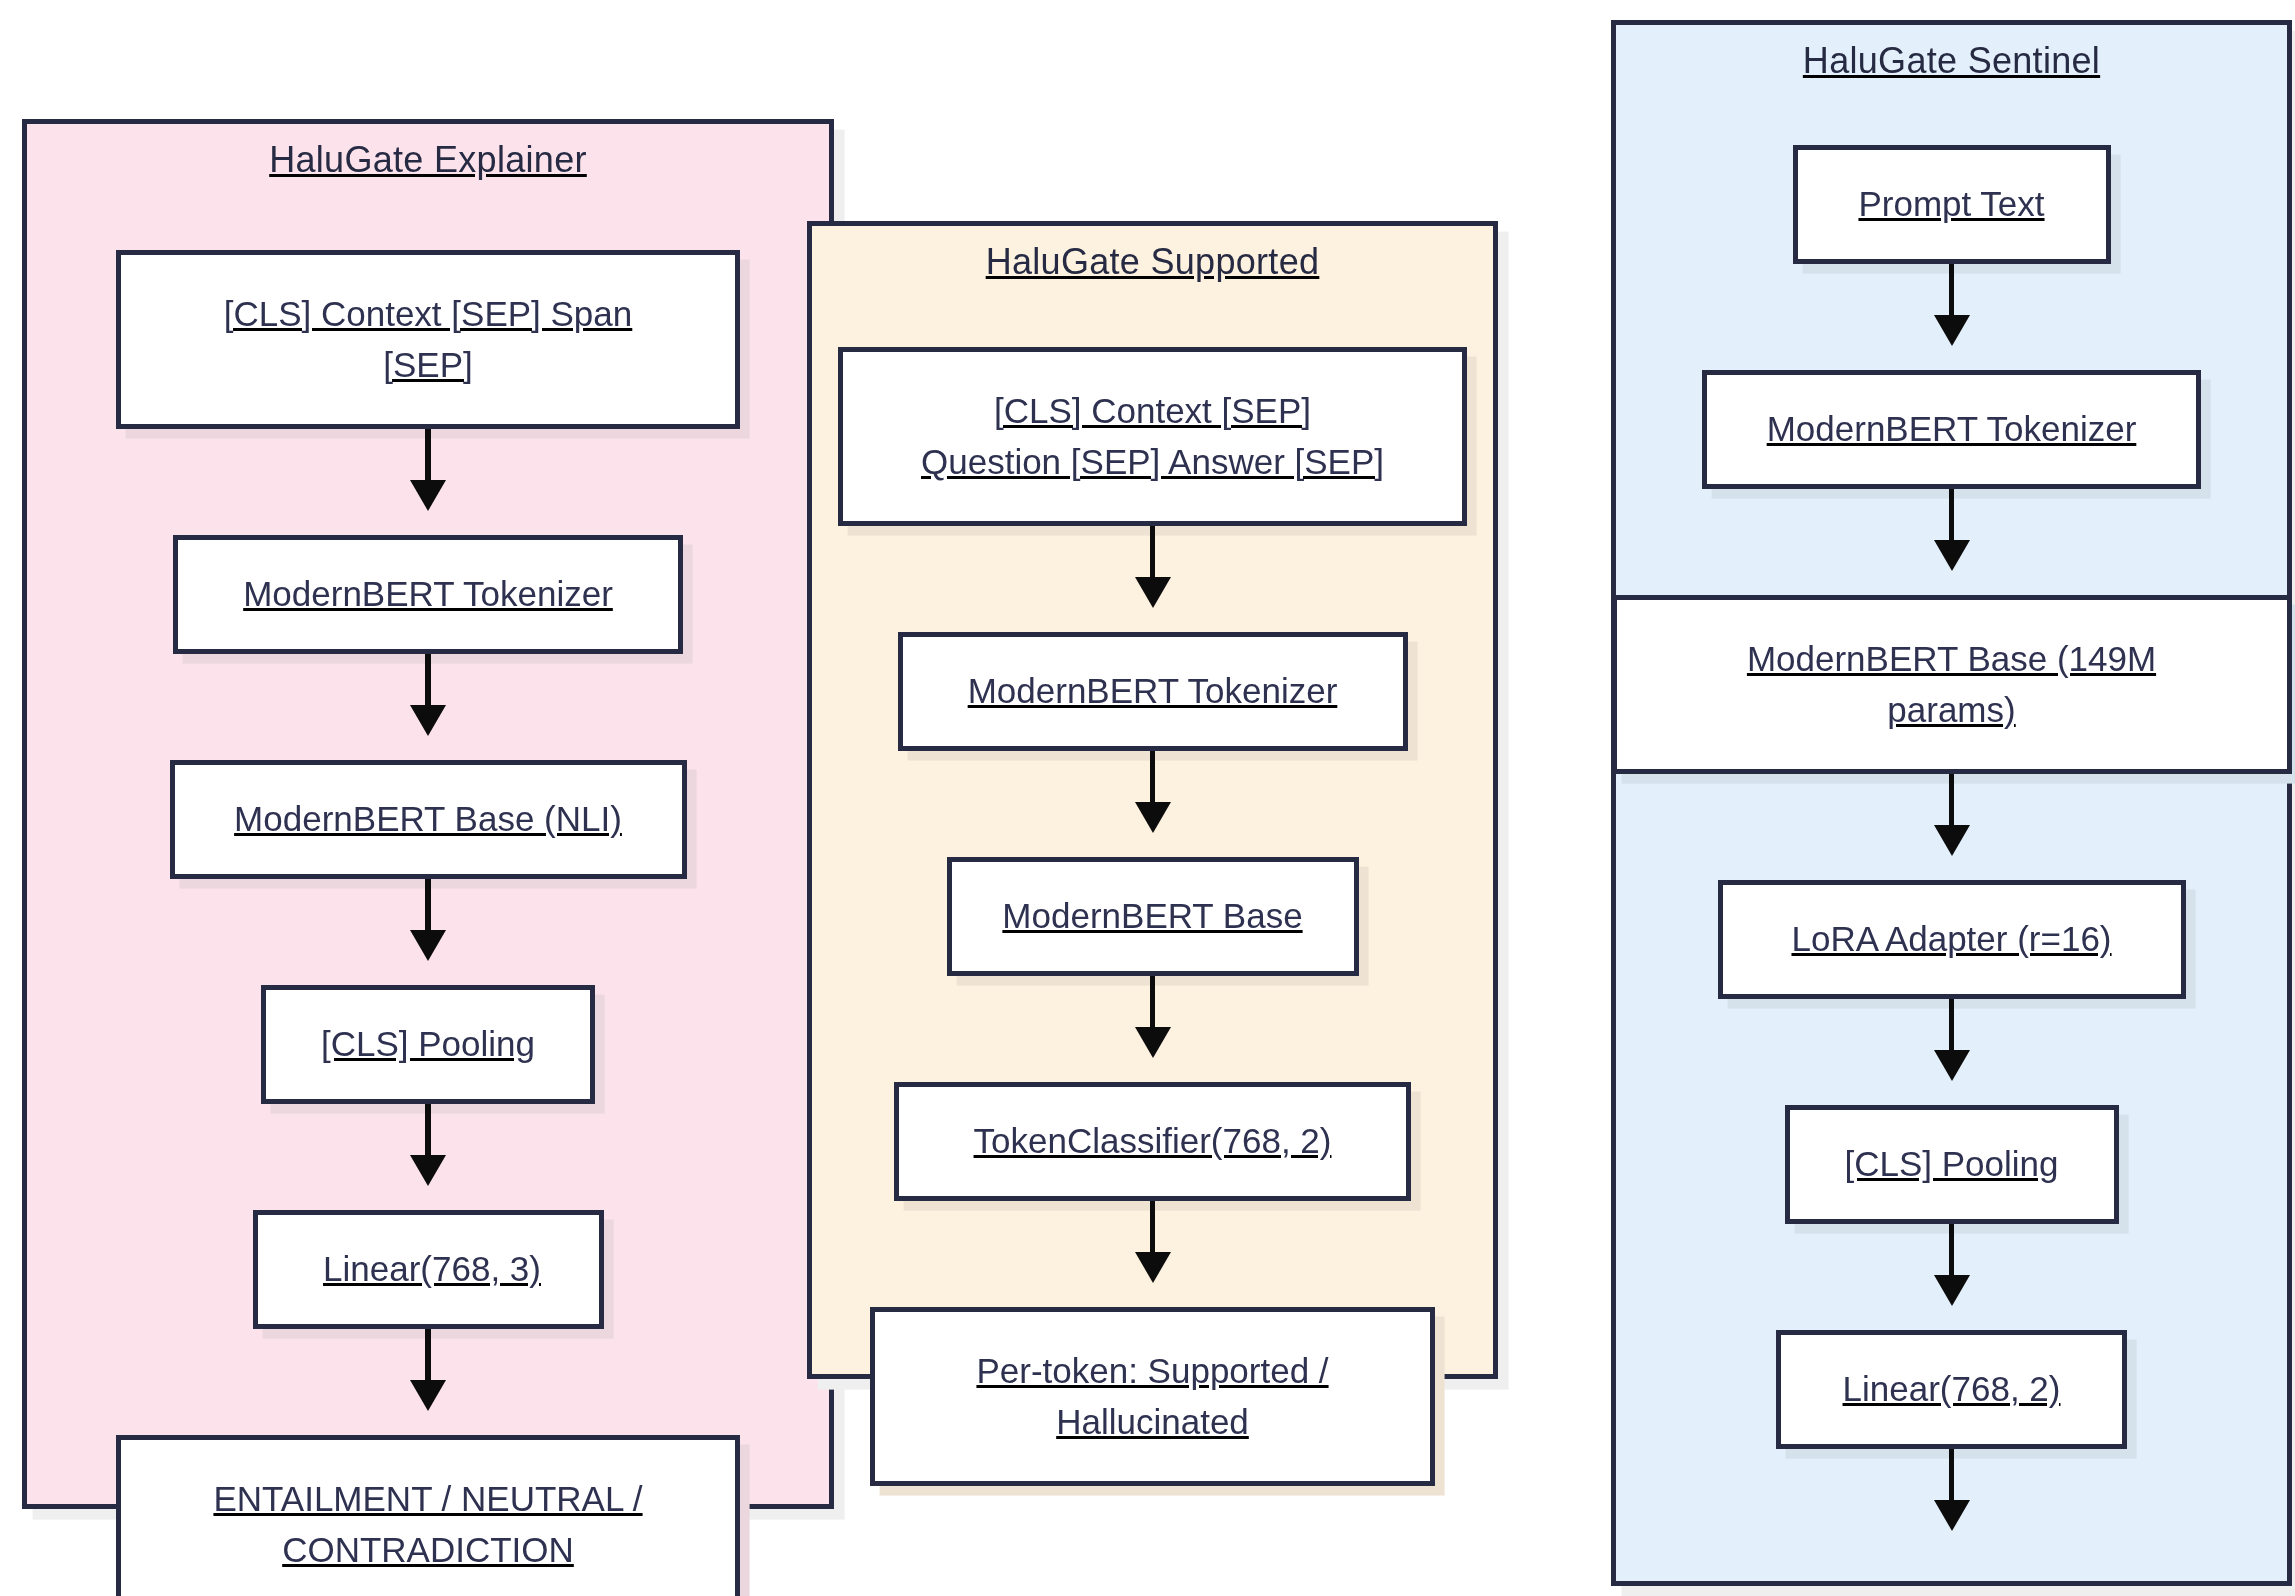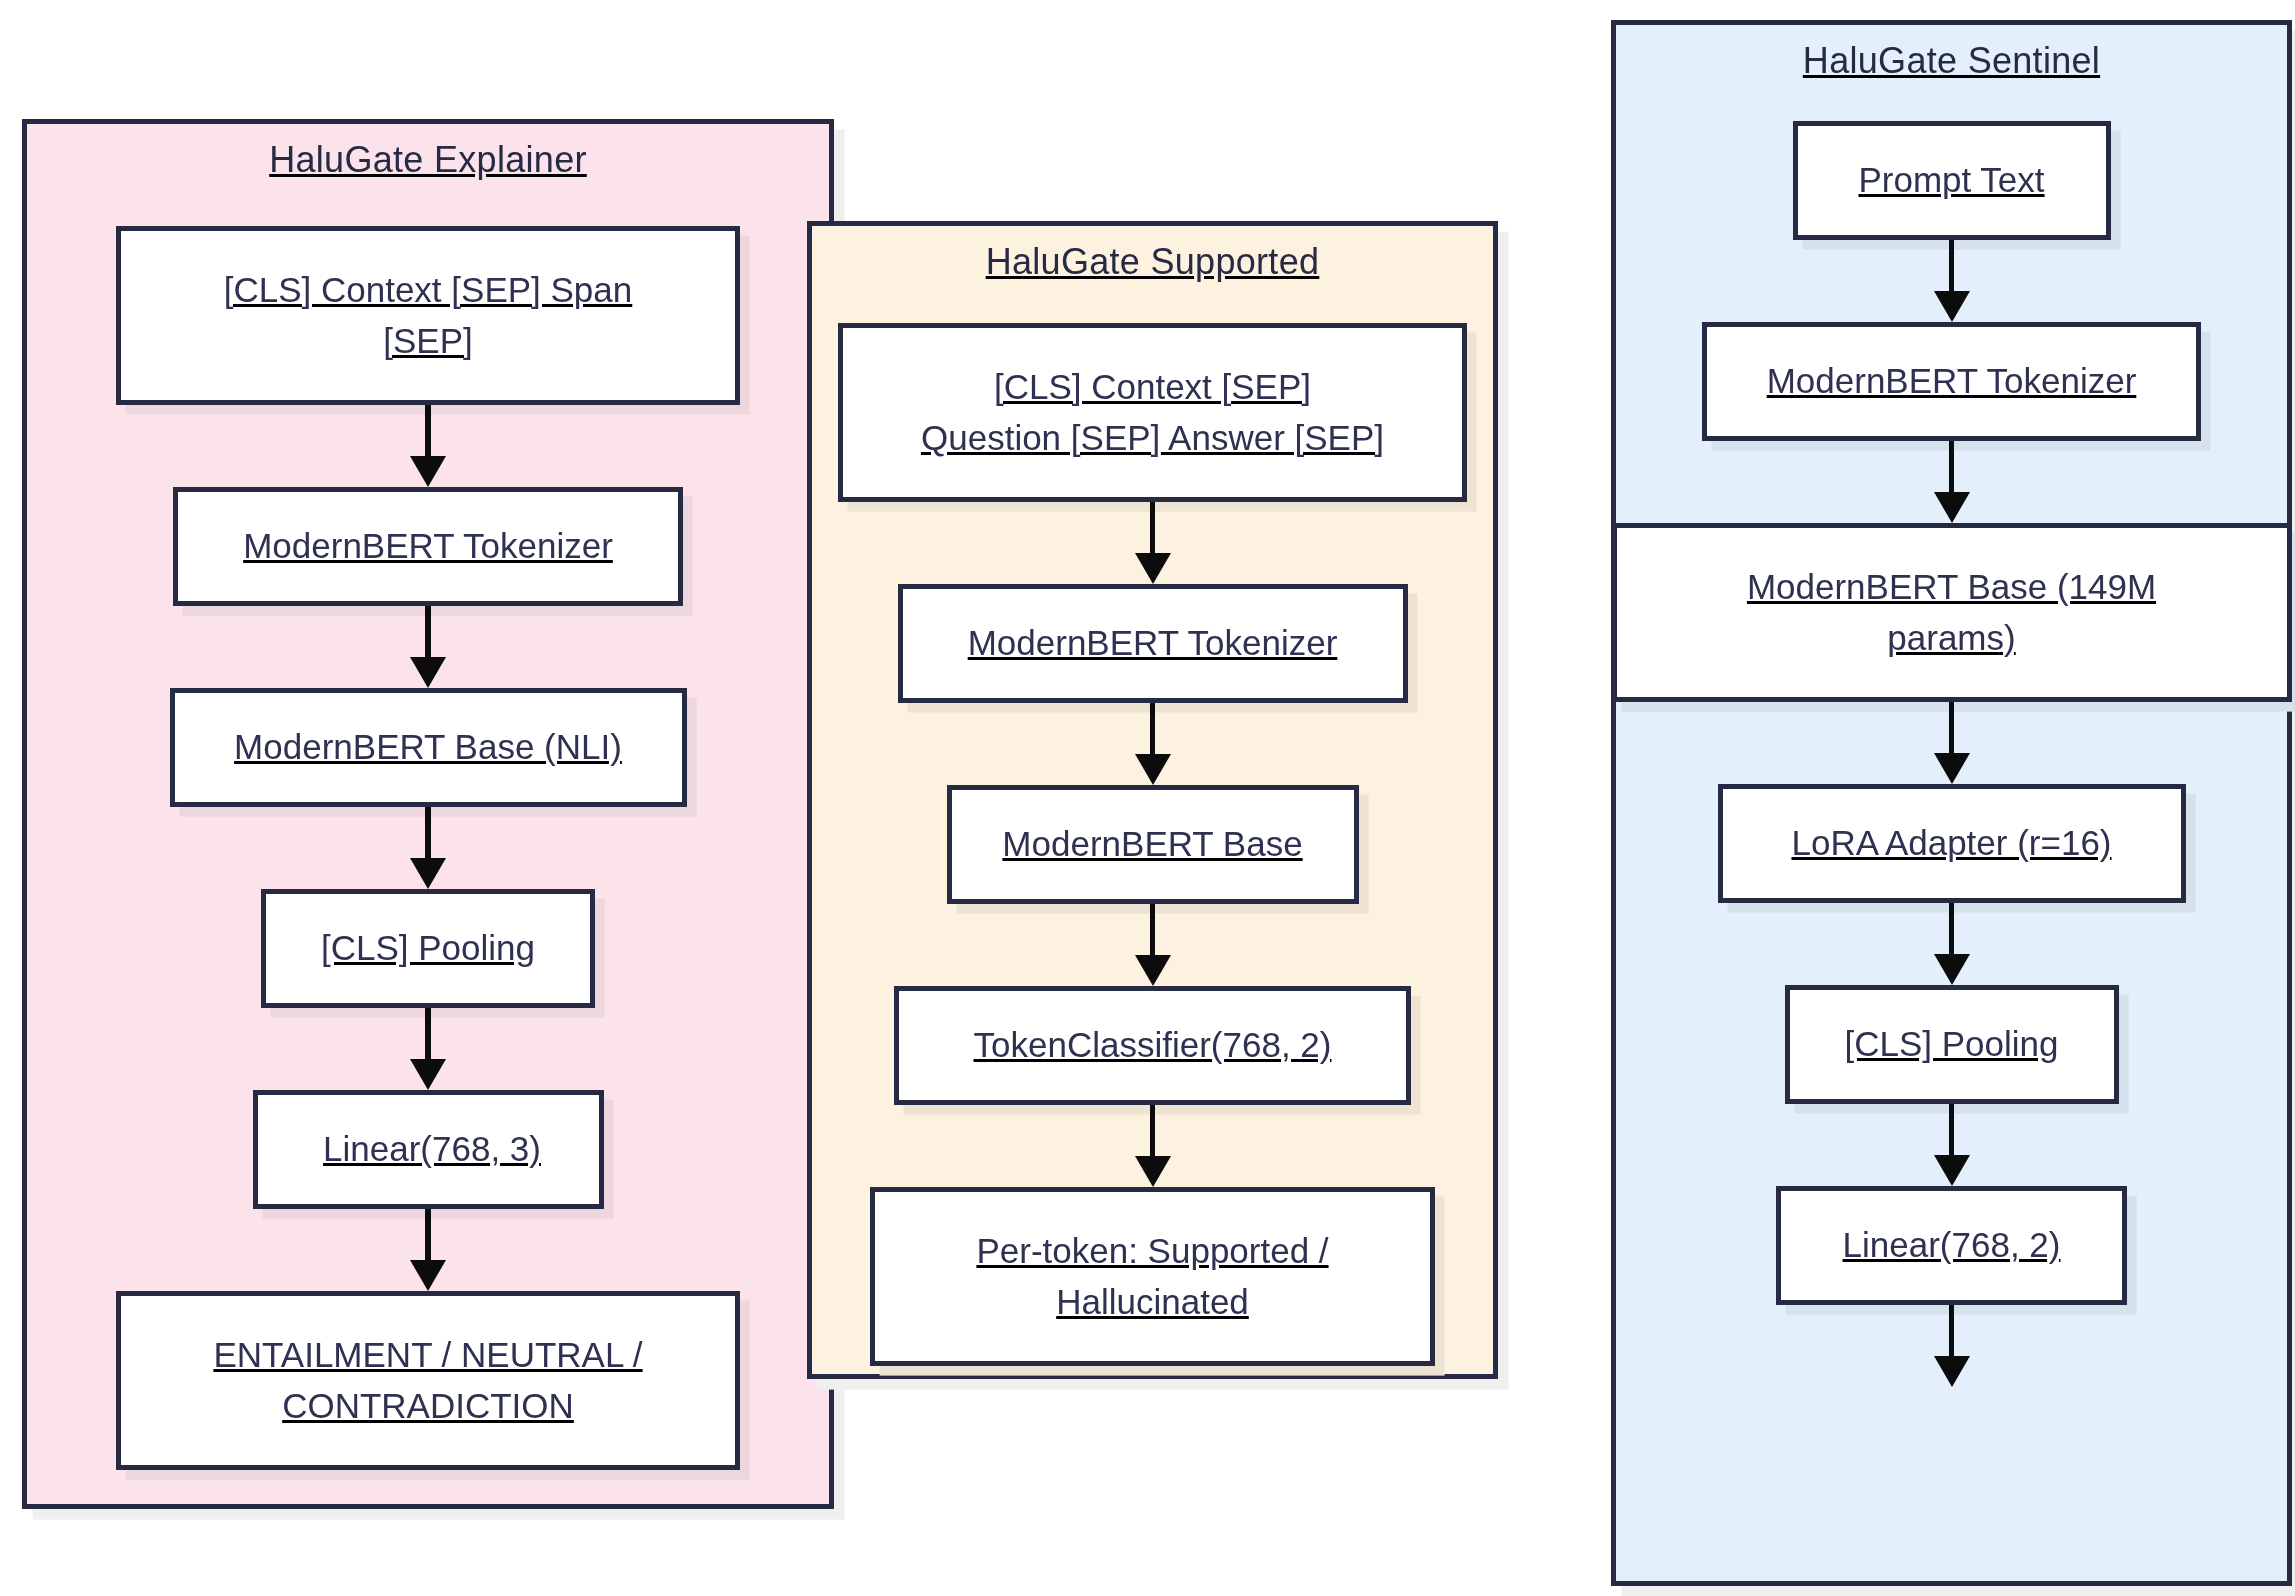--- a/index.html
+++ b/index.html
@@ -36,20 +36,21 @@
     align-items: center;
   }
   .node {
     background: #ffffff;
     border: 5.8px solid #262a42;
     display: flex;
     align-items: center;
     justify-content: center;
     text-align: center;
     flex: none;
+    margin-top: 24px;
   }
   .explainer .node { box-shadow: 9.6px 9.6px 0 #ecd7df; }
   .detector  .node { box-shadow: 9.6px 9.6px 0 #eee3d3; }
   .sentinel  .node { box-shadow: 9.6px 9.6px 0 #d5e2eb; }
   .node-label {
     font-size: 35px;
     font-weight: 500;
     color: #2e3150;
     line-height: 1.45;
     white-space: pre-line;

